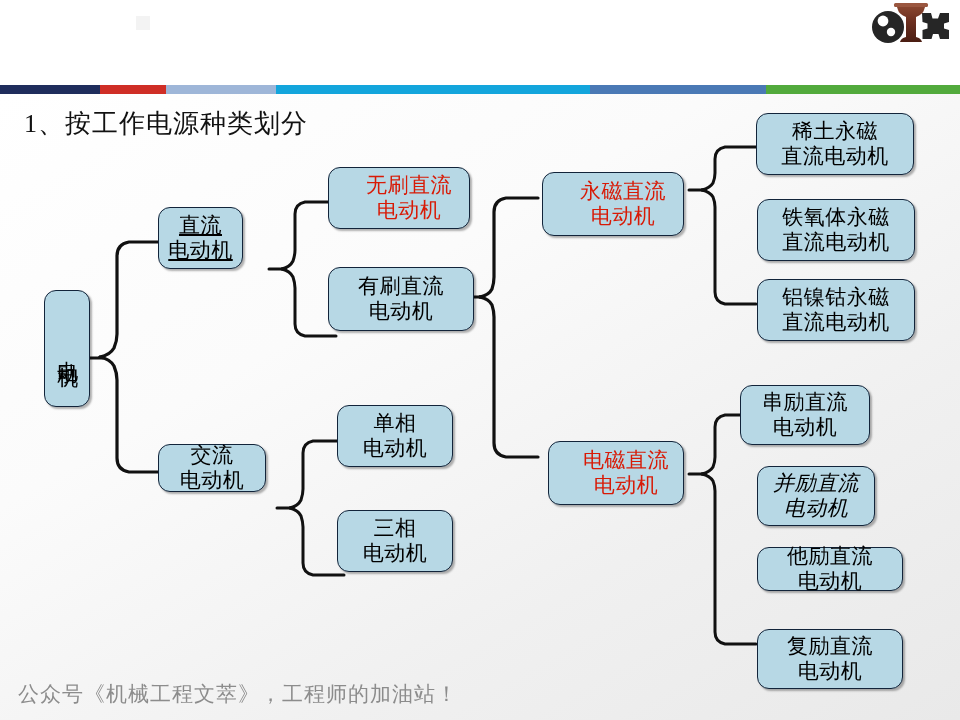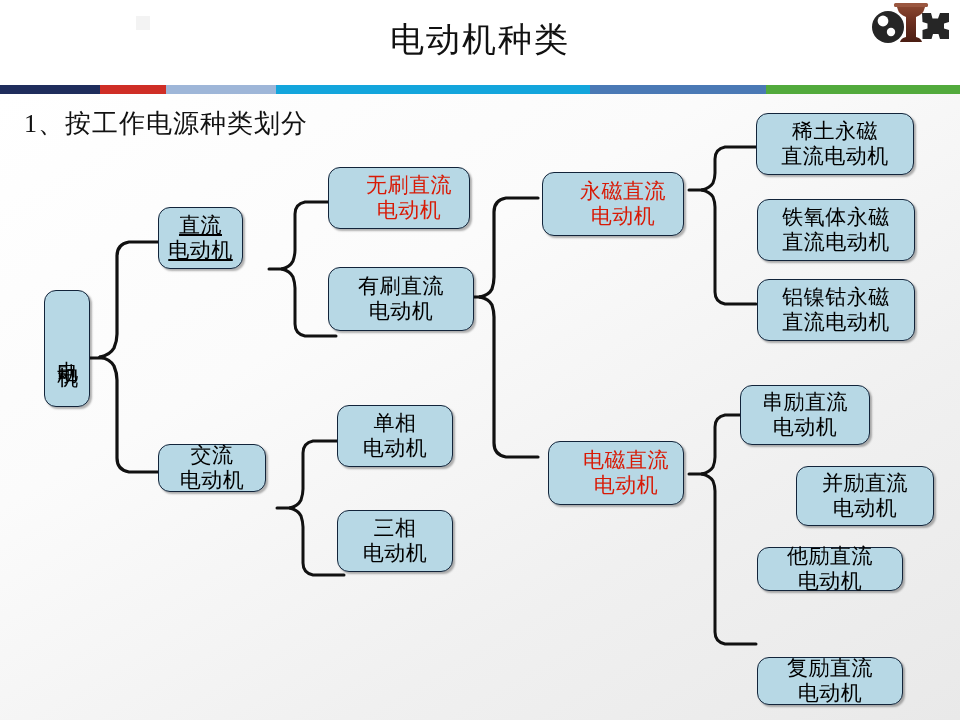--- a/index.html
+++ b/index.html
@@ -125,21 +125,20 @@
     font-family: "Liberation Serif", "DejaVu Serif", serif;
   }
 </style>
 </head>
 <body>
 
 <div id="slide">
 
   <div id="header-area">
     <div id="faint-mark"></div>
-    <div id="slide-title">电动机种类</div>
 
     <div id="logo">
       <svg viewBox="0 0 86 48" width="86" height="48" aria-hidden="true">
         <defs>
           <linearGradient id="anvilGrad" x1="0" y1="0" x2="0" y2="1">
             <stop offset="0%" stop-color="#8e4a33"></stop>
             <stop offset="45%" stop-color="#6d3020"></stop>
             <stop offset="100%" stop-color="#4a1d12"></stop>
           </linearGradient>
         </defs>
@@ -277,25 +276,26 @@
 
     <div class="node" style="left: 757px; top: 105px; width: 158px; height: 62px; background: rgb(183, 216, 229); border-color: rgb(18, 36, 58);">铁氧体永磁
 直流电动机</div>
 
     <div class="node" style="left: 757px; top: 185px; width: 158px; height: 62px; background: rgb(183, 216, 229); border-color: rgb(18, 36, 58);">铝镍钴永磁
 直流电动机</div>
 
     <div class="node" style="left: 740px; top: 291px; width: 130px; height: 60px; background: rgb(183, 216, 229); border-color: rgb(18, 36, 58);">串励直流
 电动机</div>
 
-    <div class="node" style="left: 796px; top: 372px; width: 138px; height: 60px; background: rgb(183, 216, 229); border-color: rgb(18, 36, 58);">并励直流
+    <div class="node" style="left: 757px; top: 372px; width: 118px; height: 60px; background: rgb(183, 216, 229); border-color: rgb(18, 36, 58); font-style: italic;">并励直流
 电动机</div>
 
     <div class="node" style="left: 757px; top: 453px; width: 146px; height: 44px; background: rgb(183, 216, 229); border-color: rgb(18, 36, 58);">他励直流
 电动机</div>
 
-    <div class="node" style="left: 757px; top: 563px; width: 146px; height: 48px; background: rgb(183, 216, 229); border-color: rgb(18, 36, 58);">复励直流
+    <div class="node" style="left: 757px; top: 535px; width: 146px; height: 60px; background: rgb(183, 216, 229); border-color: rgb(18, 36, 58);">复励直流
 电动机</div>
 
   </div>
 
+  <div id="footer-text" style="color: rgb(140, 140, 140);">公众号《机械工程文萃》，工程师的加油站！</div>
 
 </div>
 
 </body></html>

